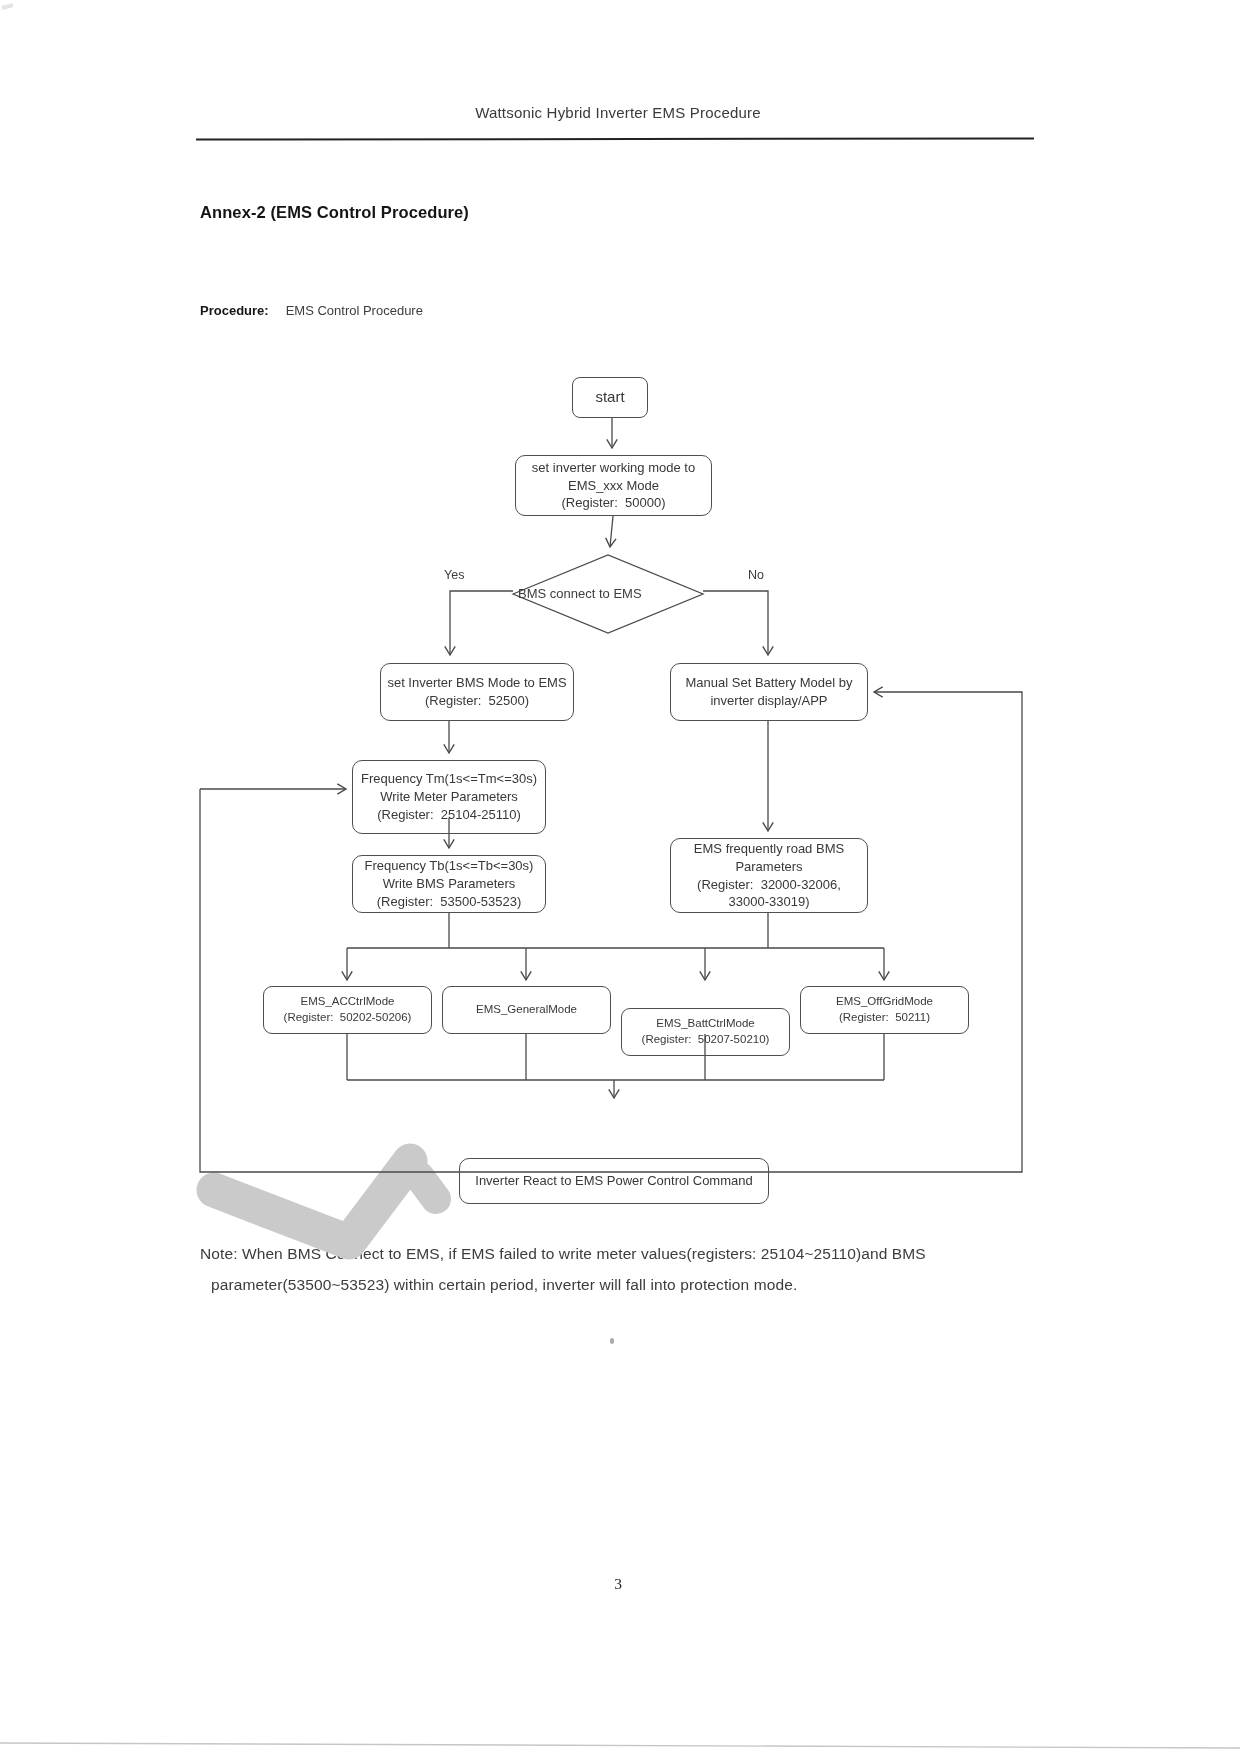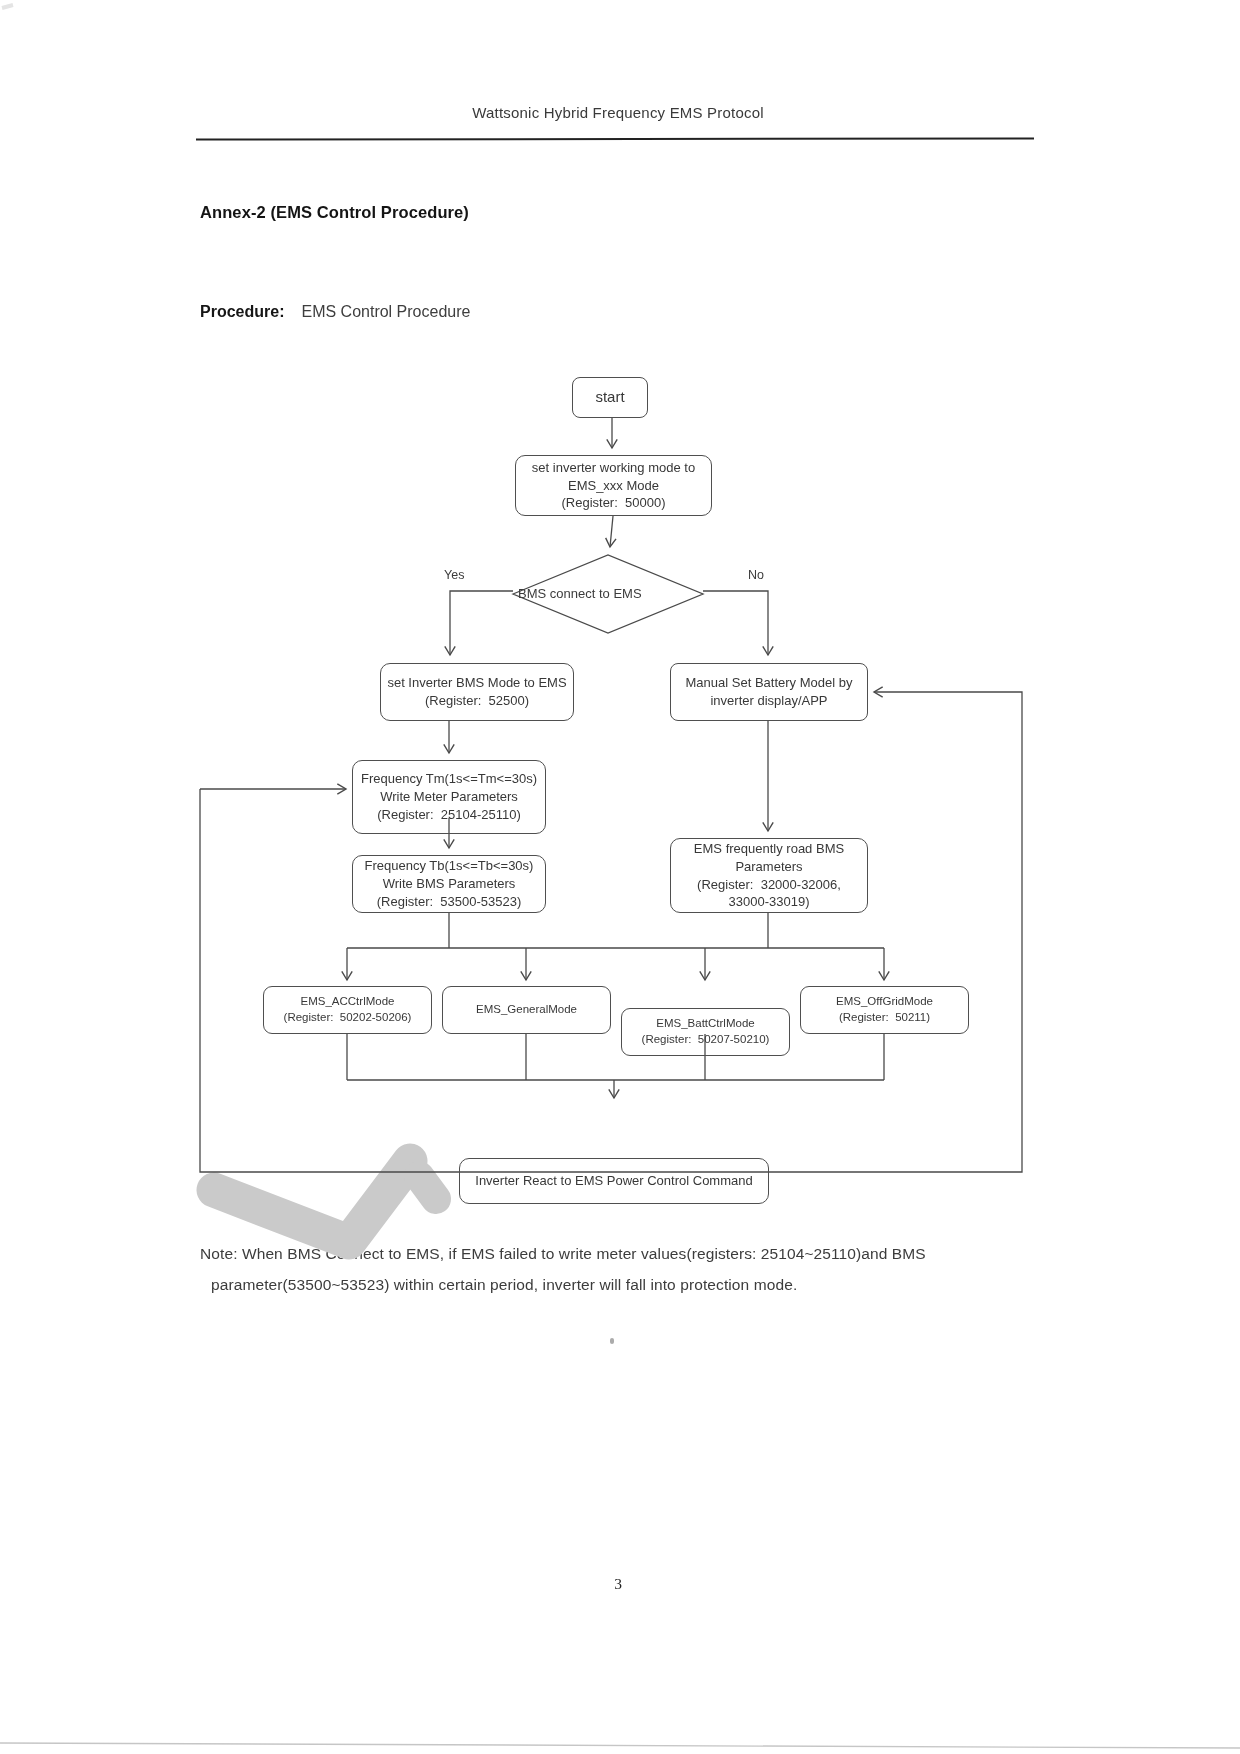--- a/index.html
+++ b/index.html
@@ -15,21 +15,21 @@
   }
   .hdr-rule{
     position:absolute;left:196px;top:138px;width:838px;height:2.4px;
     background:#222;transform:rotate(-.08deg);
   }
   .annex-title{
     position:absolute;left:200px;top:203px;
     font-size:16.5px;font-weight:bold;color:#141414;letter-spacing:.1px;
   }
   .procedure-line{
-    position:absolute;left:200px;top:303px;font-size:16px;color:#3e3e3e;
+    position:absolute;left:200px;top:303px;font-size:13px;color:#3e3e3e;
   }
   .procedure-line .lbl{font-weight:bold;color:#161616;margin-right:17px;}
   .note-block{
     position:absolute;left:200px;top:1245px;width:880px;
     font-size:15.5px;color:#3c3c3c;letter-spacing:.1px;
   }
   .note-block .l2{margin-left:11px;margin-top:13px;}
   .tiny-dot{
     position:absolute;left:610px;top:1338px;width:4px;height:6px;
     background:#8f8f8f;border-radius:2px;opacity:.75;
@@ -44,21 +44,21 @@
   .fbox{
     position:absolute;z-index:2;box-sizing:border-box;
     border:1.4px solid #4f4f4f;border-radius:10px;background:transparent;
     display:flex;align-items:center;justify-content:center;
     text-align:center;color:#383838;
     font-size:13px;line-height:1.38;white-space:pre-wrap;
   }
   #b-start{left:572px;top:377px;width:76px;height:41px;font-size:15px;border-radius:8px;}
   #b-working{left:515px;top:455px;width:197px;height:61px;}
   #b-bmsmode{left:352px;top:663px;width:194px;height:58px;margin-left:28px;}
-  #b-manual{left:670px;top:663px;width:198px;height:58px;border-radius:8px;}
+  #b-manual{left:670px;top:663px;width:198px;height:58px;}
   #b-meter{left:352px;top:760px;width:194px;height:74px;}
   #b-bmsparams{left:352px;top:855px;width:194px;height:58px;}
   #b-emsread{left:670px;top:838px;width:198px;height:75px;}
   .modebox{font-size:11.5px;border-radius:9px;}
   #b-m1{left:263px;top:986px;width:169px;height:48px;}
   #b-m2{left:442px;top:986px;width:169px;height:48px;}
   #b-m3{left:621px;top:1008px;width:169px;height:48px;}
   #b-m4{left:800px;top:986px;width:169px;height:48px;}
   #b-react{left:459px;top:1158px;width:310px;height:46px;}
   .diamond-label{
@@ -67,21 +67,21 @@
   }
   .branch-label{
     position:absolute;z-index:2;font-size:12.5px;color:#3c3c3c;
   }
   #lbl-yes{left:444px;top:568px;}
   #lbl-no{left:748px;top:568px;}
 </style>
 </head>
 <body>
 
-<div class="hdr-title">Wattsonic Hybrid Frequency EMS Protocol</div>
+<div class="hdr-title">Wattsonic Hybrid Inverter EMS Procedure</div>
 <div class="hdr-rule"></div>
 
 <div class="annex-title">Annex-2 (EMS Control Procedure)</div>
 <div class="procedure-line">
   <span class="lbl">Procedure:</span><span>EMS Control Procedure</span>
 </div>
 
 <svg id="flow-svg" width="1240" height="1754" viewBox="0 0 1240 1754">
   <defs>
     <marker id="arr" viewBox="0 0 12 12" refX="10" refY="6" markerWidth="10" markerHeight="10" orient="auto">

